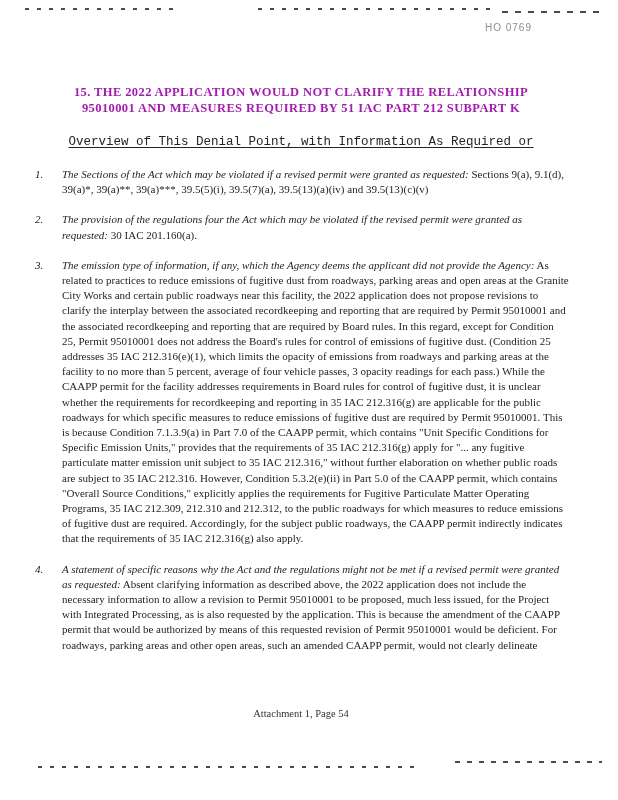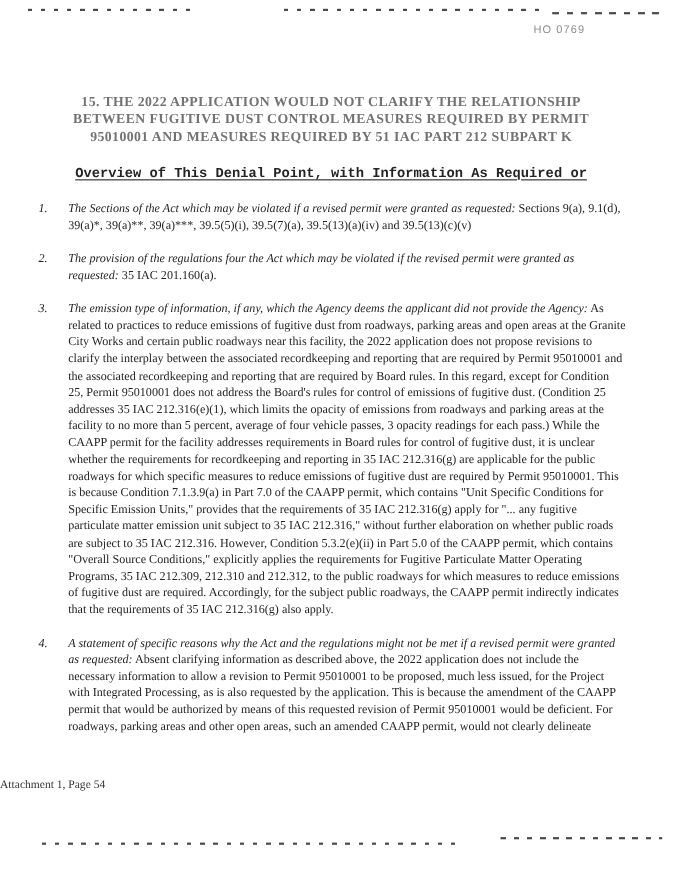--- a/index.html
+++ b/index.html
@@ -46,27 +46,27 @@
     color: #8d8d8d;
   }
 
   .heading {
     margin: 84px 48px 0 48px;
     text-align: center;
     font-weight: bold;
     font-size: 12.5px;
     line-height: 16px;
     letter-spacing: 0.4px;
-    color: #737373;
+    color: #a21caf;
   }
   .subheading {
     margin: 18px 30px 0 30px;
     text-align: center;
     font-family: "Liberation Mono", monospace;
-    font-weight: bold;
+    font-weight: normal;
     font-size: 12.5px;
     line-height: 17px;
     color: #242424;
   }
   .subheading .uline {
     text-decoration: underline;
     text-underline-offset: 2px;
   }
 
   .items {
@@ -85,58 +85,58 @@
   }
   .item-text { flex: 1; color: #242424; }
   .item-lead { font-style: italic; text-align: right; }
   .item-body { font-style: normal; }
 
   .footer {
     position: absolute;
     left: 0;
     right: 0;
     top: 708px;
+    text-align: center;
     font-size: 10.5px;
     color: #333;
   }
 </style>
 </head>
 <body>
 
 <div class="page">
   <div class="scan-wrap">
 
     <div class="dots dots-top-left"></div>
     <div class="dots dots-top-mid"></div>
     <div class="dots dots-top-right"></div>
 
     <div class="stamp">HO 0769</div>
 
     <div class="heading">
       <div>15.  THE 2022 APPLICATION WOULD NOT CLARIFY THE RELATIONSHIP</div>
-      <div>BETWEEN FUGITIVE DUST CONTROL MEASURES REQUIRED BY PERMIT</div>
       <div>95010001 AND MEASURES REQUIRED BY 51 IAC PART 212 SUBPART K</div>
     </div>
 
     <div class="subheading">
       <div><span class="uline">Overview of This Denial Point, with Information As Required or</span></div>
     </div>
 
     <div class="items">
 
       <div class="item">
         <div class="item-num">1.</div>
         <div class="item-text"><span class="item-lead">The Sections of the Act which may be violated if a revised permit were granted as requested:</span>
           <span class="item-body">Sections 9(a), 9.1(d), 39(a)*, 39(a)**, 39(a)***, 39.5(5)(i), 39.5(7)(a), 39.5(13)(a)(iv) and 39.5(13)(c)(v)</span></div>
       </div>
 
       <div class="item">
         <div class="item-num">2.</div>
         <div class="item-text"><span class="item-lead">The provision of the regulations four the Act which may be violated if the revised permit were granted as requested:</span>
-          <span class="item-body">35 IAC 201.160(a).</span></div>
+          <span class="item-body">30 IAC 201.160(a).</span></div>
       </div>
 
       <div class="item">
         <div class="item-num">3.</div>
         <div class="item-text"><span class="item-lead">The emission type of information, if any, which the Agency deems the applicant did not provide the Agency:</span>
           <span class="item-body">As related to practices to reduce emissions of fugitive dust from roadways, parking areas and open areas at the Granite City Works and certain public roadways near this facility, the 2022 application does not propose revisions to clarify the interplay between the associated recordkeeping and reporting that are required by Permit 95010001 and the associated recordkeeping and reporting that are required by Board rules. In this regard, except for Condition 25, Permit 95010001 does not address the Board's rules for control of emissions of fugitive dust. (Condition 25 addresses 35 IAC 212.316(e)(1), which limits the opacity of emissions from roadways and parking areas at the facility to no more than 5 percent, average of four vehicle passes, 3 opacity readings for each pass.) While the CAAPP permit for the facility addresses requirements in Board rules for control of fugitive dust, it is unclear whether the requirements for recordkeeping and reporting in 35 IAC 212.316(g) are applicable for the public roadways for which specific measures to reduce emissions of fugitive dust are required by Permit 95010001. This is because Condition 7.1.3.9(a) in Part 7.0 of the CAAPP permit, which contains "Unit Specific Conditions for Specific Emission Units," provides that the requirements of 35 IAC 212.316(g) apply for "... any fugitive particulate matter emission unit subject to 35 IAC 212.316," without further elaboration on whether public roads are subject to 35 IAC 212.316. However, Condition 5.3.2(e)(ii) in Part 5.0 of the CAAPP permit, which contains "Overall Source Conditions," explicitly applies the requirements for Fugitive Particulate Matter Operating Programs, 35 IAC 212.309, 212.310 and 212.312, to the public roadways for which measures to reduce emissions of fugitive dust are required. Accordingly, for the subject public roadways, the CAAPP permit indirectly indicates that the requirements of 35 IAC 212.316(g) also apply.</span></div>
       </div>
 
       <div class="item">
         <div class="item-num">4.</div>

